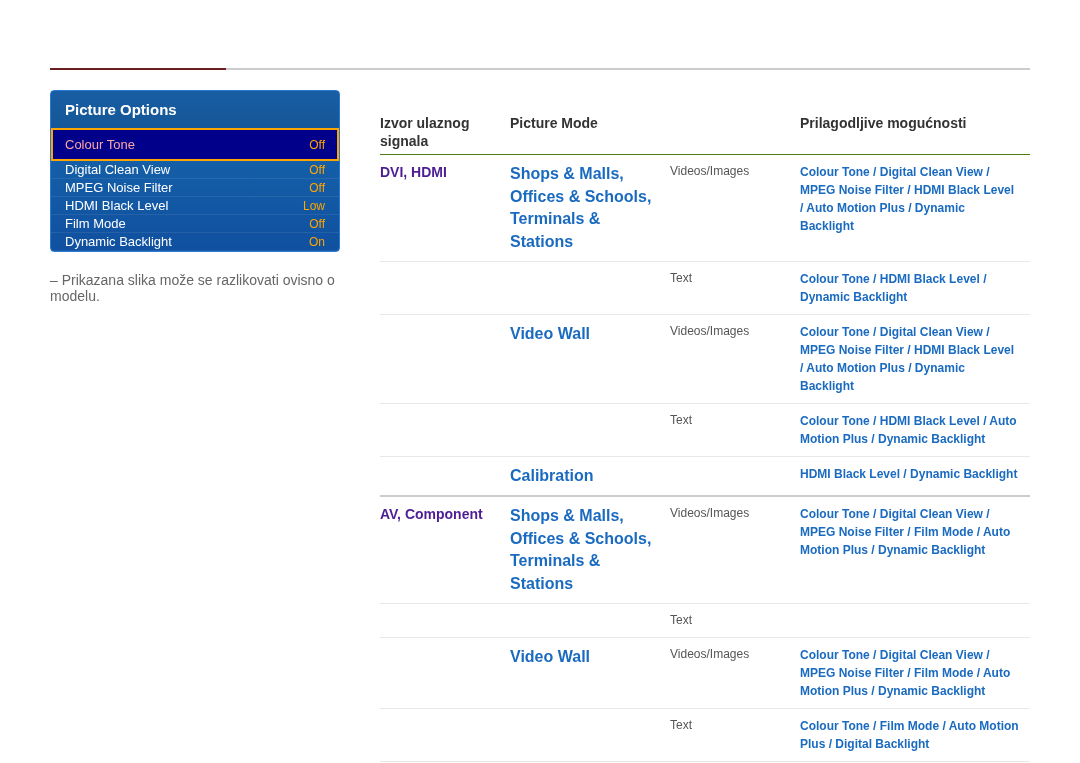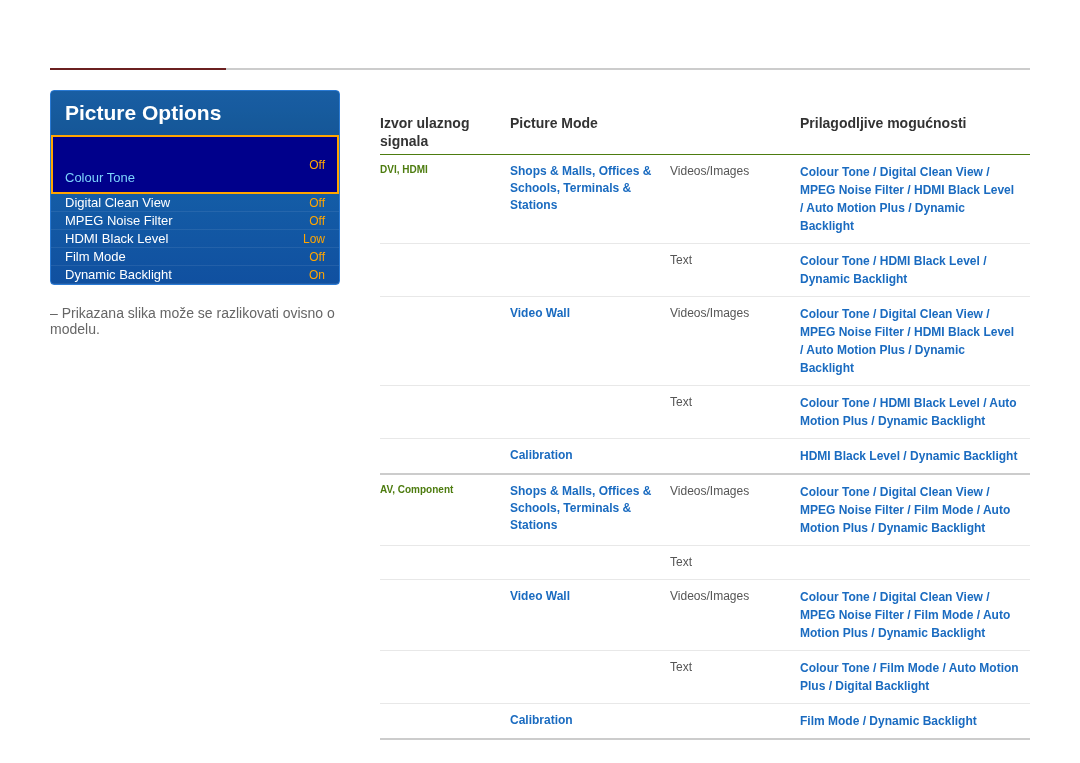--- a/index.html
+++ b/index.html
@@ -36,21 +36,21 @@
     .panel-box {
       background: linear-gradient(to bottom, #1e6fc0 0%, #1560a8 40%, #1050a0 100%);
       border-radius: 4px;
       overflow: hidden;
       border: 1px solid #2a7ad4;
     }
 
     .panel-title {
       padding: 10px 14px;
       color: #fff;
-      font-size: 21px;
+      font-size: 15px;
       font-weight: bold;
       background: rgba(0,0,0,0.15);
     }
 
     .panel-item {
       display: flex;
       justify-content: space-between;
       align-items: center;
       padding: 1px 14px;
       color: #fff;
@@ -62,22 +62,21 @@
       background: #00008b;
       border: 2px solid #ffa500;
       padding: 7px 12px;
     }
 
     .panel-item .item-label {
       color: #fff;
     }
 
     .panel-item.selected .item-label {
-      color: #7dd3fc;
-      margin-top: 26px;
+      color: #fca5a5;
     }
 
     .panel-item .item-value {
       color: #ffa500;
       font-size: 12px;
     }
 
     .panel-note {
       margin-top: 20px;
       font-size: 14px;
@@ -131,28 +130,28 @@
 
     .cell {
       font-size: 12px;
       color: #555;
       padding-right: 10px;
       line-height: 1.4;
     }
 
     .cell.source {
       font-weight: bold;
-      color: #4d7c0f;
-      font-size: 10px;
+      color: #4c1d95;
+      font-size: 14px;
     }
 
     .cell.picture-mode {
       color: #1a6bc0;
       font-weight: bold;
-      font-size: 12px;
+      font-size: 16px;
     }
 
     .cell.mode-type {
       color: #555;
       font-size: 12px;
     }
 
     .cell.features {
       color: #1a6bc0;
       font-weight: bold;

